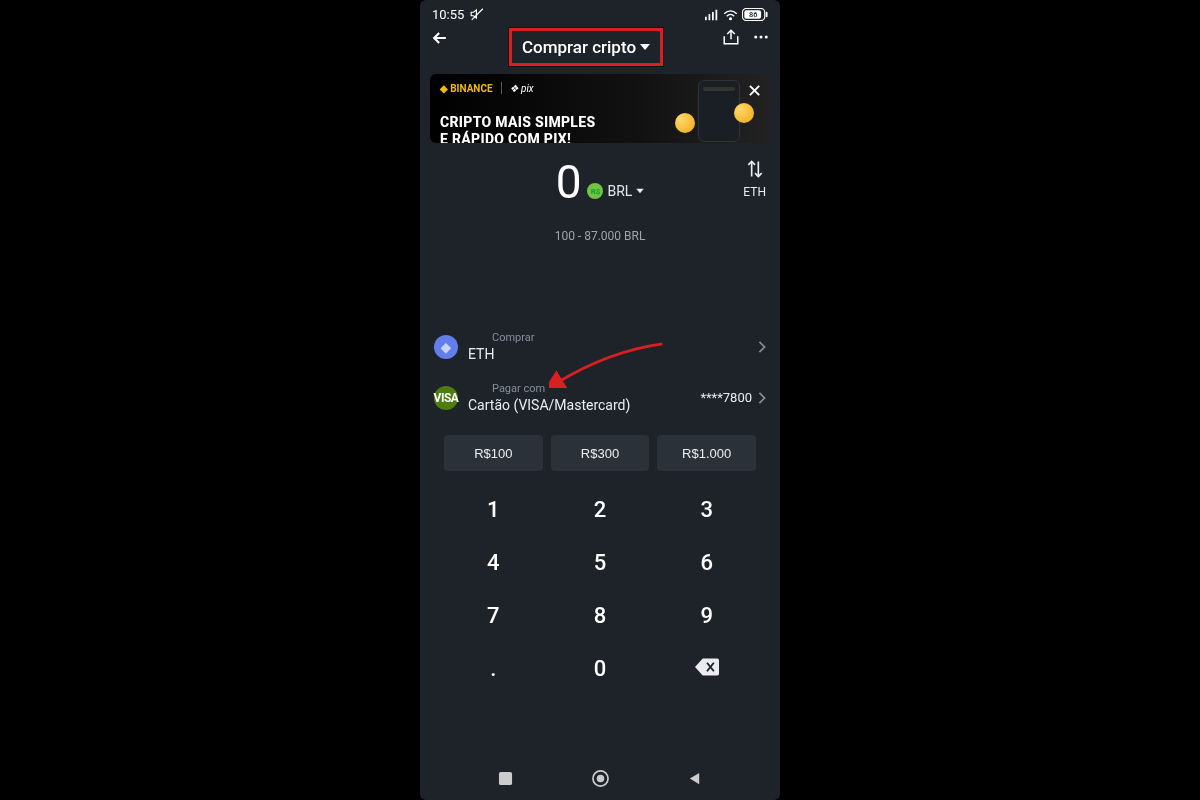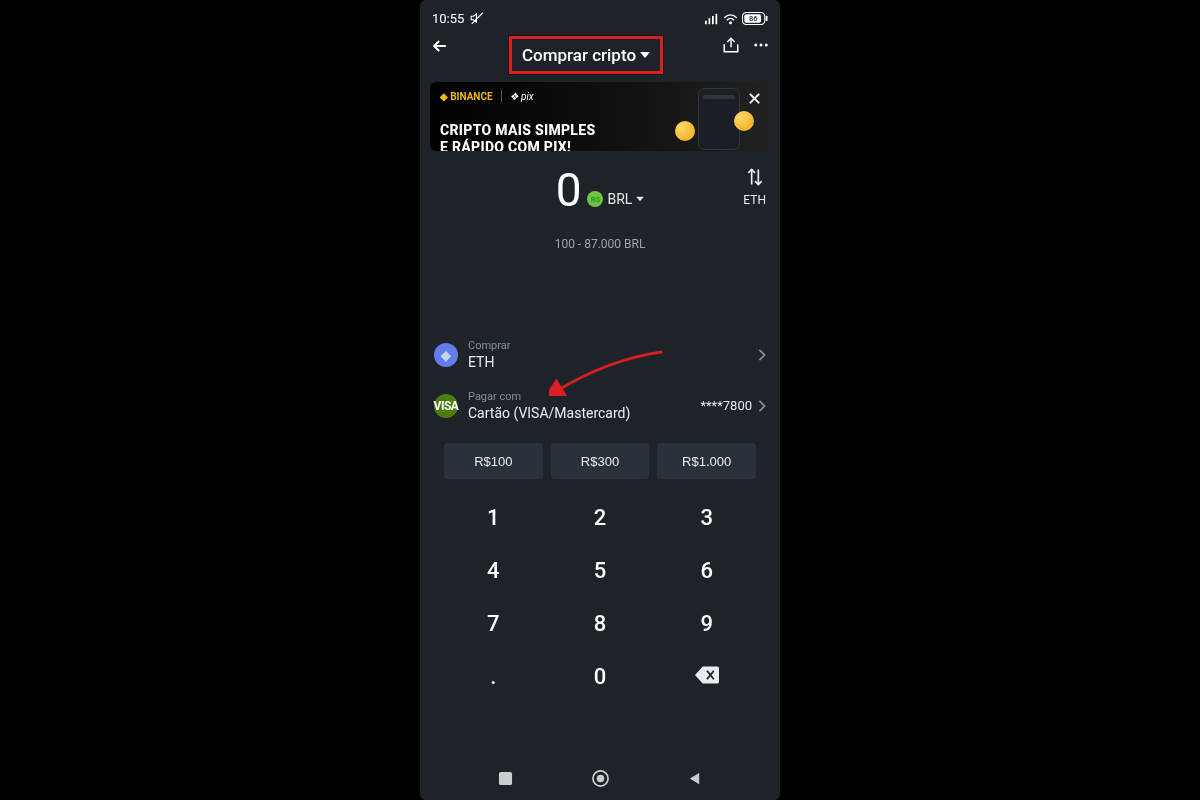--- a/index.html
+++ b/index.html
@@ -15,21 +15,21 @@
   .phone {
     width: 360px;
     height: 800px;
     background: #1e2329;
     position: relative;
     color: #eaecef;
     border-radius: 6px;
     overflow: hidden;
   }
   .status-bar {
-    height: 36px;
+    height: 28px;
     display: flex;
     justify-content: space-between;
     align-items: center;
     padding: 0 12px;
     font-size: 13px;
     color: #fff;
   }
   .status-left { display: flex; align-items: center; gap: 6px; }
   .status-right { display: flex; align-items: flex-end; gap: 4px; }
   .status-right svg { display: block; }
@@ -77,21 +77,21 @@
   .currency-label { font-size: 14px; color: #e5e5e5; }
   .swap-block { position: absolute; right: 14px; top: 8px; text-align: center; }
   .swap-label { font-size: 12px; color: #eaecef; margin-top: 2px; }
   .range-hint { font-size: 12px; color: #a3a3a3; margin-top: 20px; }
   .rows { margin-top: 78px; padding: 0 14px; }
   .row { display: flex; align-items: center; gap: 10px; padding: 10px 0; position: relative; }
   .row-icon { width: 24px; height: 24px; border-radius: 50%; display: flex; align-items: center; justify-content: center; flex-shrink: 0; }
   .eth-icon { background: #627eea; color: #c9d4f5; font-size: 14px; }
   .visa-icon { background: #4d7c0f; color: #fff; font-size: 12px; font-weight: 700; letter-spacing: -0.5px; }
   .row-text { flex: 1; }
-  .row-label { font-size: 11px; color: #848e9c; line-height: 1.2; }
+  .row-label { font-size: 11px; color: #848e9c; line-height: 1.2; margin-left: 24px; }
   .row-value { font-size: 14px; color: #eaecef; margin-top: 2px; }
   .row-tail { display: flex; align-items: center; gap: 6px; font-size: 13px; color: #eaecef; }
   .chevron { color: #848e9c; }
   .arrow-annot {
     position: absolute;
     left: 115px;
     top: -30px;
     width: 120px;
     height: 46px;
     pointer-events: none;

